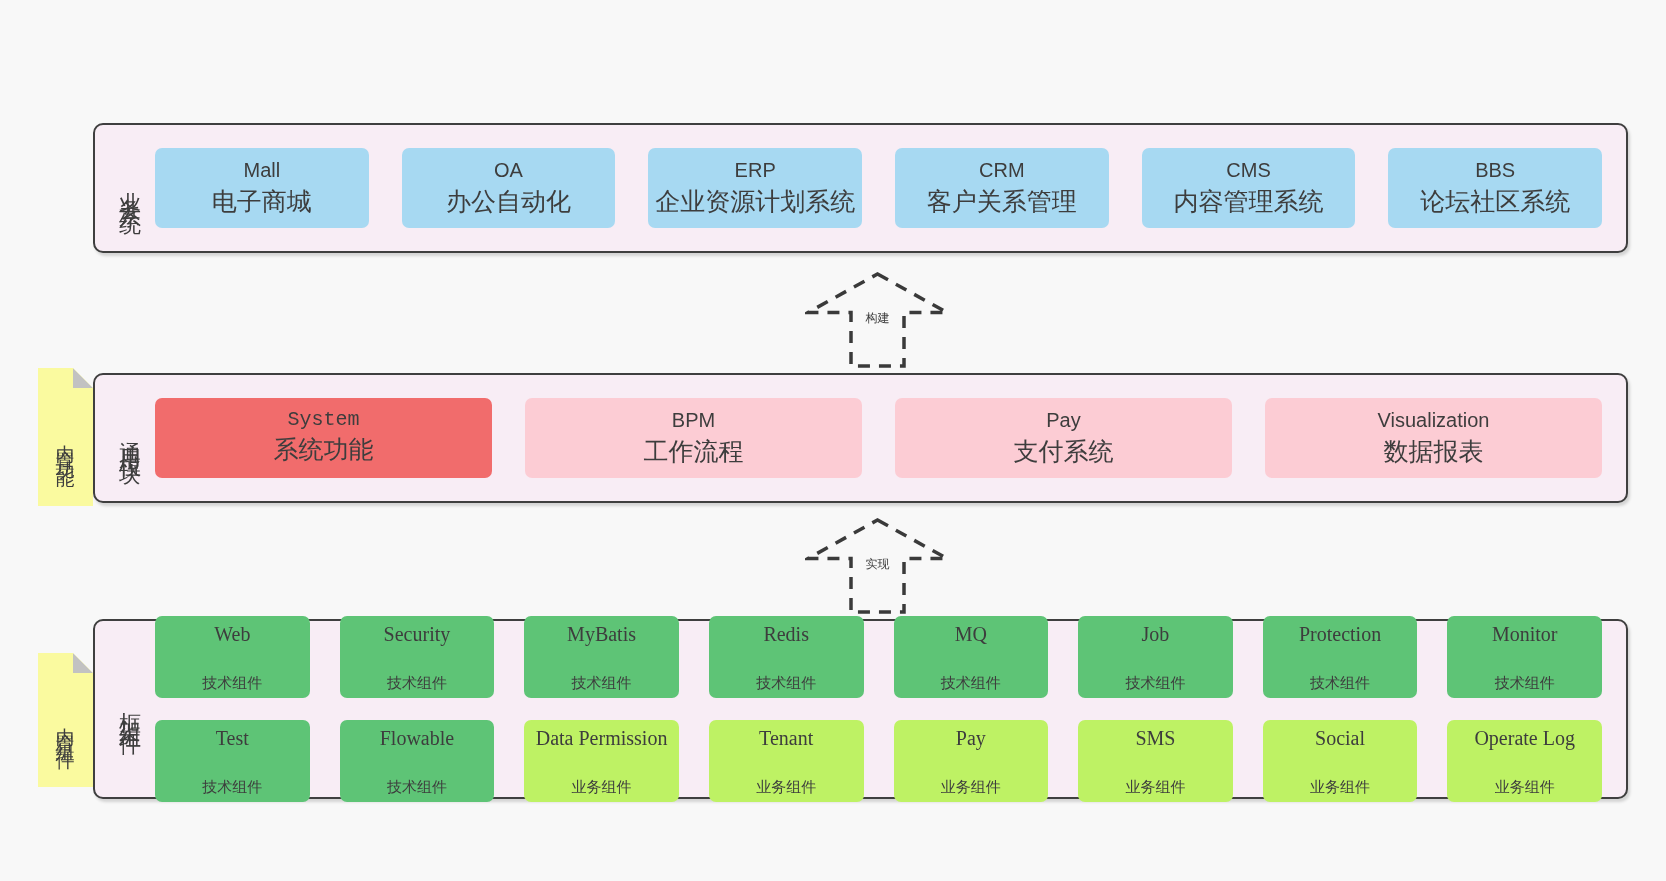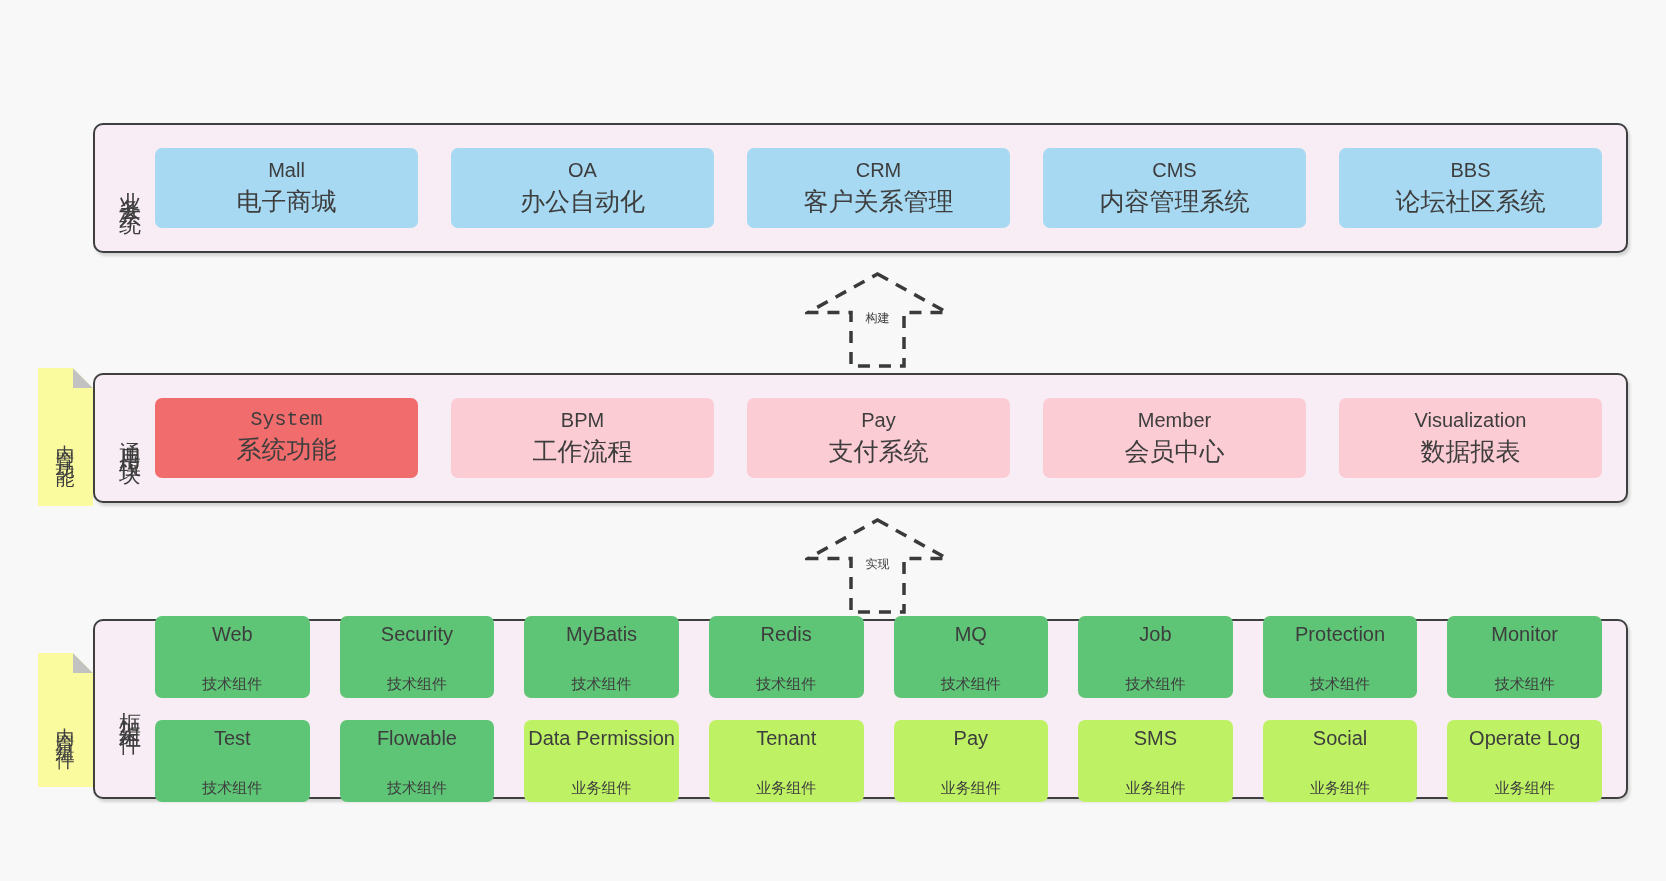--- a/index.html
+++ b/index.html
@@ -20,21 +20,21 @@
     border:2px solid #3f3f3f;
     border-radius:10px;
     box-shadow:2px 3px 3px rgba(0,0,0,0.15);
     display:flex;
     align-items:center;
     padding:0 24px 0 10px;
     z-index:2;
   }
   .panel-top    { top:123px; height:130px; }
   .panel-mid    { top:373px; height:130px; }
-  .panel-bottom { top:619px; height:180px; }
+  .panel-bottom { top:619px; height:180px;font-family:Liberation Serif, serif; }
 
   .side-label {
     flex:0 0 50px;
     display:flex; align-items:center; justify-content:center;
     height:100%;
   }
   .side-label span {
     writing-mode:vertical-rl;
     text-orientation:upright;
     font-size:22px;
@@ -147,20 +147,24 @@
   <div class="box-row">
     <div class="box blue">
       <span class="box-name">Mall</span>
       <span class="box-desc">电子商城</span>
     </div>
     <div class="box blue">
       <span class="box-name">OA</span>
       <span class="box-desc">办公自动化</span>
     </div>
     <div class="box blue">
+      <span class="box-name">ERP</span>
+      <span class="box-desc">企业资源计划系统</span>
+    </div>
+    <div class="box blue">
       <span class="box-name">CRM</span>
       <span class="box-desc">客户关系管理</span>
     </div>
     <div class="box blue">
       <span class="box-name">CMS</span>
       <span class="box-desc">内容管理系统</span>
     </div>
     <div class="box blue">
       <span class="box-name">BBS</span>
       <span class="box-desc">论坛社区系统</span>
@@ -191,24 +195,20 @@
     </div>
     <div class="box pink">
       <span class="box-name">BPM</span>
       <span class="box-desc">工作流程</span>
     </div>
     <div class="box pink">
       <span class="box-name">Pay</span>
       <span class="box-desc">支付系统</span>
     </div>
     <div class="box pink">
-      <span class="box-name">Member</span>
-      <span class="box-desc">会员中心</span>
-    </div>
-    <div class="box pink">
       <span class="box-name">Visualization</span>
       <span class="box-desc">数据报表</span>
     </div>
   </div>
 </div>
 
 <div class="arrow arrow-2">
   <svg viewBox="0 0 145 100">
     <path d="M72.5 4 L142 42.5 L99 42.5 L99 96 L46 96 L46 42.5 L3 42.5 Z"></path>
   </svg>

